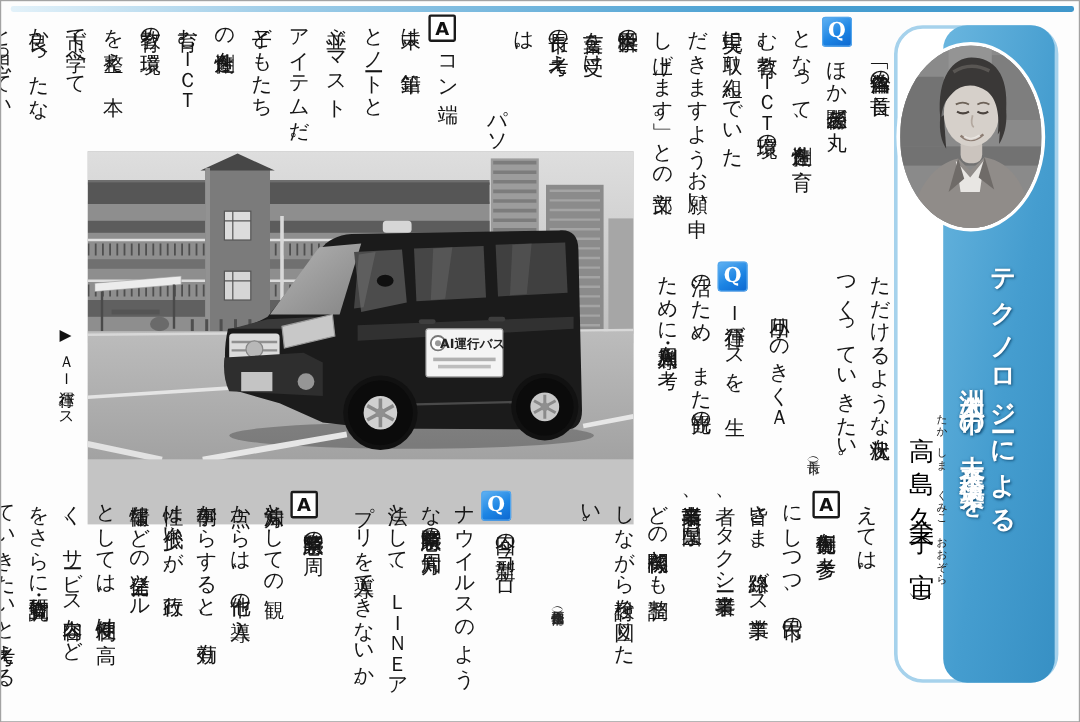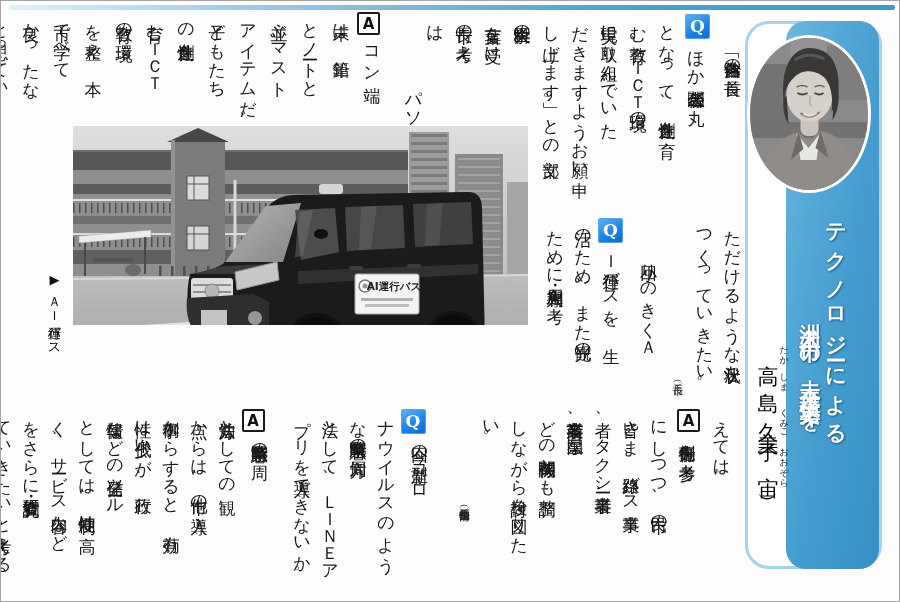--- a/index.html
+++ b/index.html
@@ -33,21 +33,21 @@
         writing-mode:horizontal-tb;text-align:center;line-height:25px;border-radius:3px;
         background:linear-gradient(150deg,#63b4f3 0%,#1d85e4 55%,#0c66cf 100%);
         box-shadow:inset 0 0 0 1px #54a6ec;color:#fff;font-family:"DejaVu Serif",serif;
         font-weight:bold;font-size:17px;}
   .aicon{display:inline-block;width:23px;height:23px;margin-inline-end:8px;vertical-align:middle;
         writing-mode:horizontal-tb;text-align:center;line-height:20px;border-radius:2px;
         background:#fff;border:2px solid #1a1a1a;box-sizing:border-box;color:#111;
         font-weight:bold;font-size:15px;}
   .caption{position:absolute;left:44px;top:271px;writing-mode:vertical-rl;font-size:13px;
         letter-spacing:1px;color:#111;z-index:4;}
-  .van-photo{position:absolute;left:72px;top:125px;width:455px;height:199px;z-index:3;
+  .van-photo{position:absolute;left:72px;top:125px;width:455px;height:311px;z-index:3;
         overflow:hidden;background:#c4c4c4;}
 </style>
 </head>
 <body>
 
 <div class="page">
 
   <div class="top-rule"></div>
 
   <div class="banner-outline"></div>

